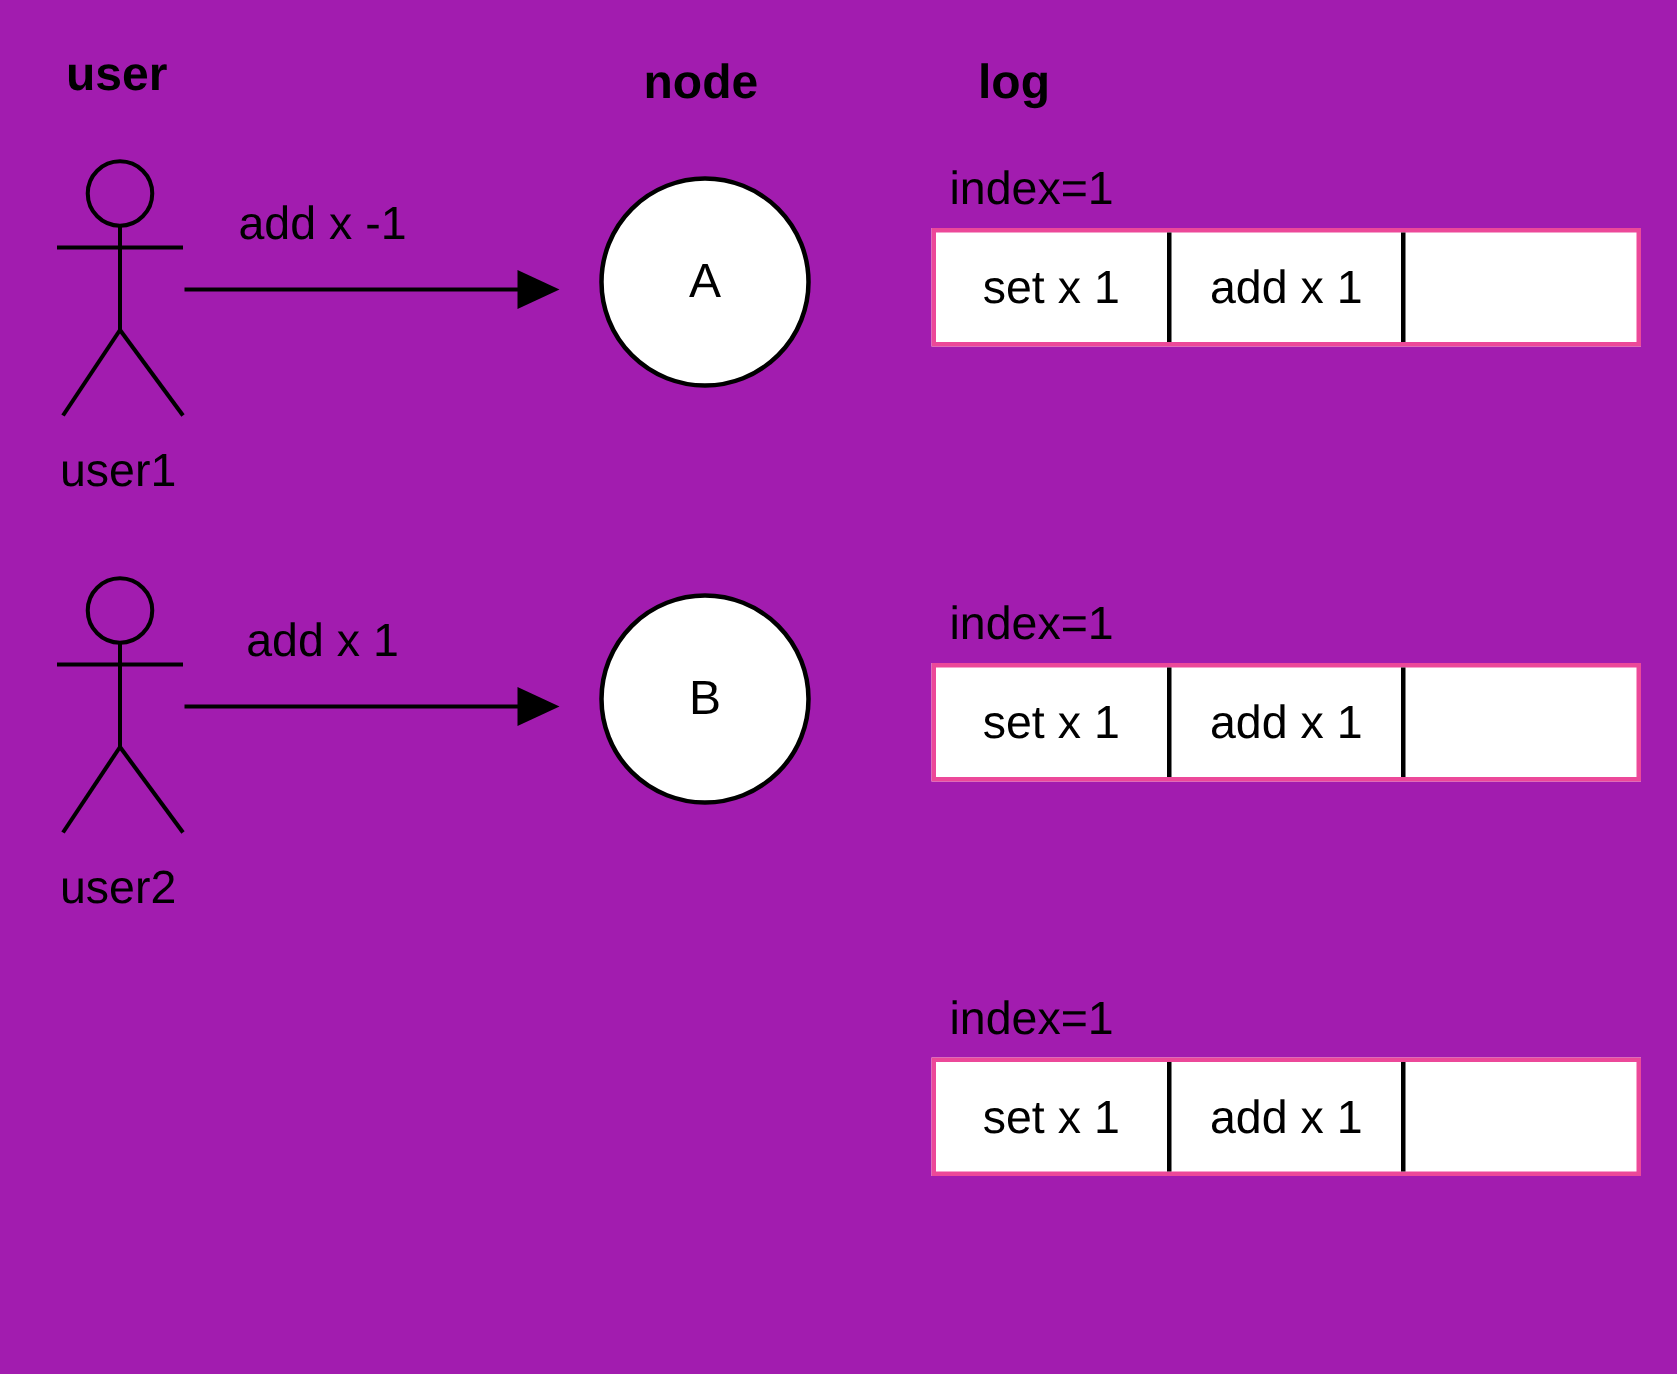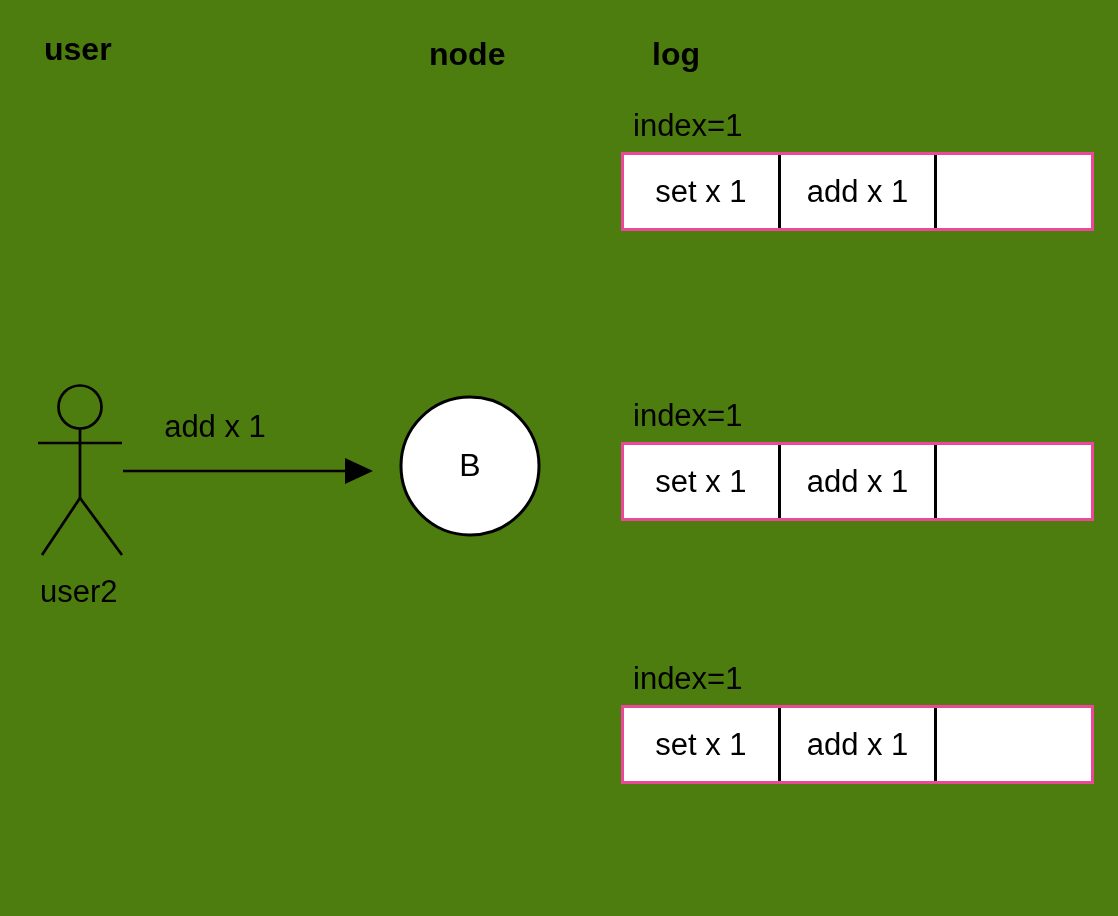--- a/index.html
+++ b/index.html
@@ -6,21 +6,21 @@
     margin: 0;
     padding: 0;
     background: #ffffff;
     font-family: "Liberation Sans", "DejaVu Sans", sans-serif;
     color: #000000;
   }
   #canvas {
     position: relative;
     width: 1118px;
     height: 916px;
-    background: #4d7c0f;
+    background: #a21caf;
     overflow: hidden;
   }
   .col-header {
     position: absolute;
     font-size: 32px;
     font-weight: bold;
     line-height: 1.15;
     white-space: nowrap;
   }
   #hdr-user { left: 44px;  top: 31px; }
@@ -117,20 +117,39 @@
 </style>
 </head>
 <body>
 
 <div id="canvas">
 
   <div id="hdr-user" class="col-header">user</div>
   <div id="hdr-node" class="col-header">node</div>
   <div id="hdr-log" class="col-header">log</div>
 
+  <div class="left-row left-row-1">
+    <svg class="row-svg" viewBox="0 0 560 312">
+      <g stroke="#000000" stroke-width="2.7" fill="none">
+        <circle cx="80" cy="129" r="21.5"></circle>
+        <line x1="80" y1="150.5" x2="80" y2="220"></line>
+        <line x1="38" y1="165" x2="122" y2="165"></line>
+        <line x1="80" y1="220" x2="42" y2="277"></line>
+        <line x1="80" y1="220" x2="122" y2="277"></line>
+      </g>
+      <g>
+        <line x1="123" y1="193" x2="350" y2="193" stroke="#000000" stroke-width="2.7"></line>
+        <polygon points="345,180 373,193 345,206" fill="#000000" stroke="none"></polygon>
+      </g>
+      <circle cx="470" cy="188" r="69" fill="#ffffff" stroke="#000000" stroke-width="3"></circle>
+    </svg>
+    <div class="cmd-label">add x -1</div>
+    <div class="node-label">A</div>
+    <div class="user-label">user1</div>
+  </div>
 
   <div class="left-row left-row-2">
     <svg class="row-svg" viewBox="0 0 560 312">
       <g stroke="#000000" stroke-width="2.7" fill="none">
         <circle cx="80" cy="129" r="21.5"></circle>
         <line x1="80" y1="150.5" x2="80" y2="220"></line>
         <line x1="38" y1="165" x2="122" y2="165"></line>
         <line x1="80" y1="220" x2="42" y2="277"></line>
         <line x1="80" y1="220" x2="122" y2="277"></line>
       </g>

